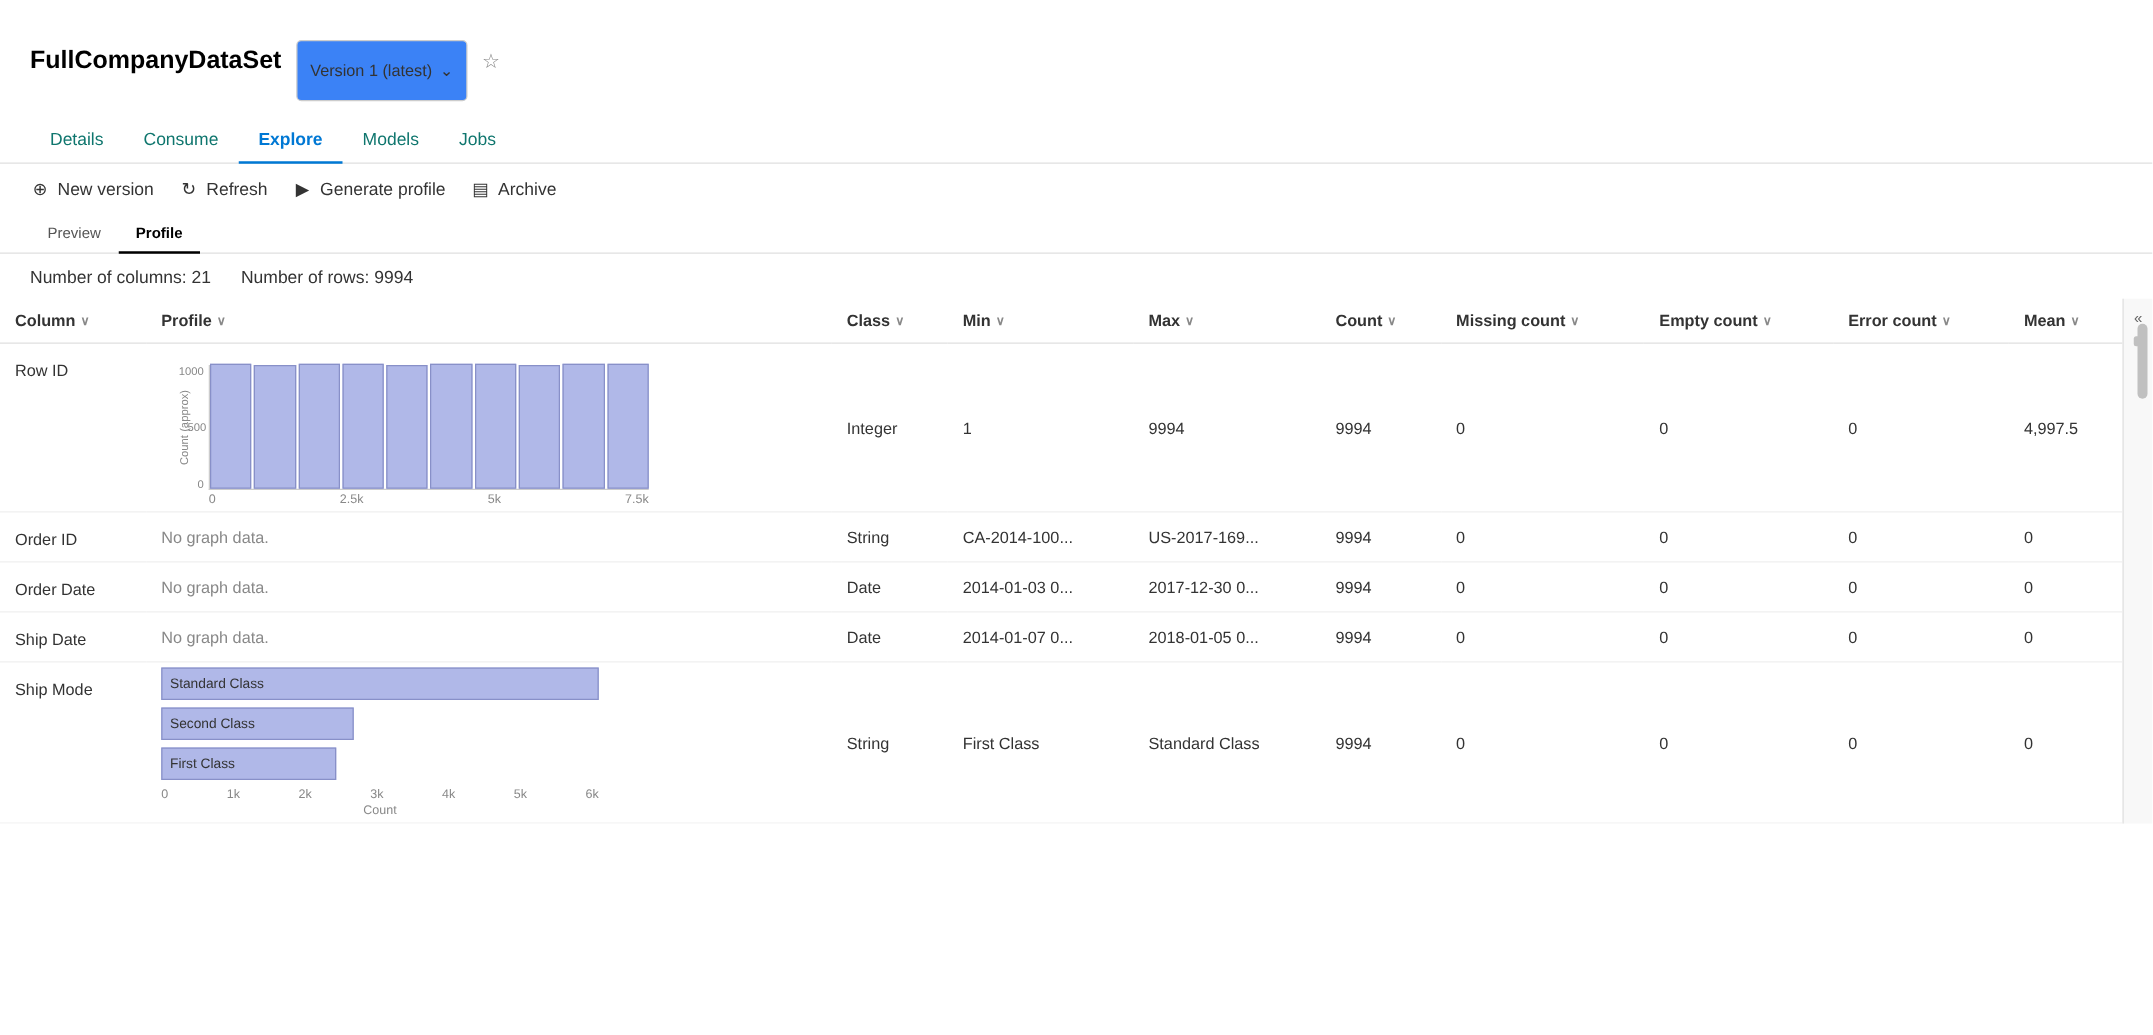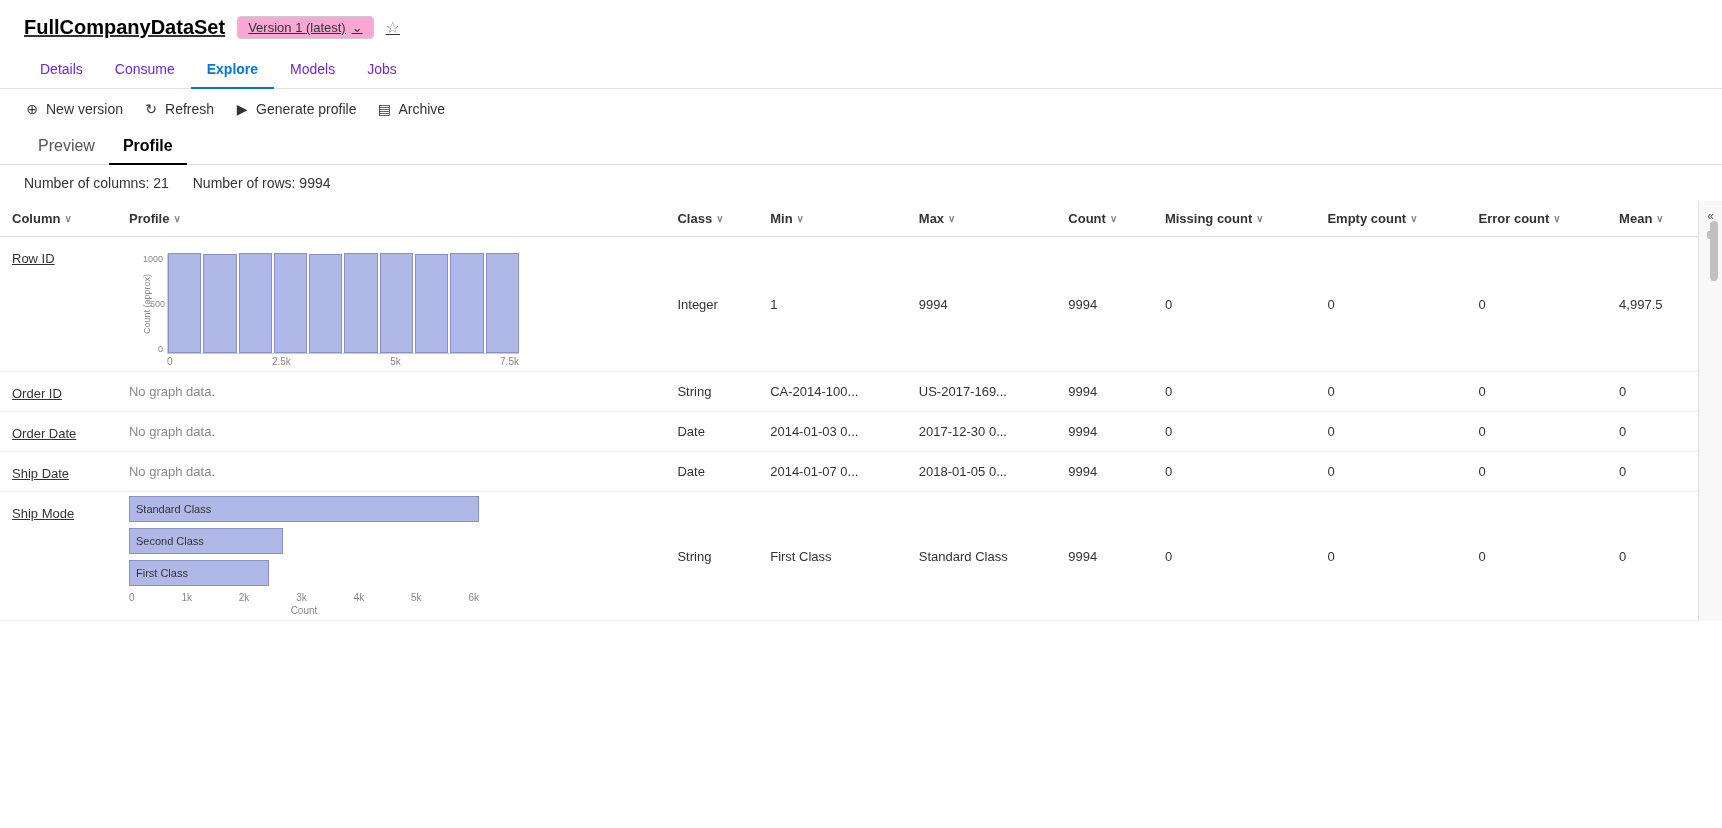--- a/index.html
+++ b/index.html
@@ -1,45 +1,45 @@
 <!DOCTYPE html>
 <html><head>
   <meta charset="utf-8">
   <style>
     * { box-sizing: border-box; margin: 0; padding: 0; }
     body { font-family: 'Segoe UI', Arial, sans-serif; font-size: 14px; color: #333; background: #fff; overflow-x: hidden; }
 
-    .header { padding: 16px 24px 0; text-decoration: underline; }
+    .header { padding: 16px 24px 0; }
     .title-row { display: flex; align-items: center; gap: 12px; margin-bottom: 12px; }
     .title { font-size: 20px; font-weight: 600; color: #000; }
-    .version-select { border: 1px solid #ccc; border-radius: 4px; padding: 3px 10px; font-size: 13px; background: #f9a8d4; cursor: pointer; display: flex; align-items: center; gap: 6px; }
+    .version-select { border: 1px solid #ccc; border-radius: 4px; padding: 16px 10px; font-size: 13px; background: #3b82f6; cursor: pointer; display: flex; align-items: center; gap: 6px; margin-top: 16px; }
     .star-icon { color: #888; font-size: 16px; cursor: pointer; }
 
     .nav-tabs { display: flex; gap: 0; border-bottom: 1px solid #e0e0e0; padding: 0 24px; }
-    .nav-tab { padding: 10px 16px; font-size: 14px; color: #6d28d9; cursor: pointer; border-bottom: 2px solid transparent; margin-bottom: -1px; }
+    .nav-tab { padding: 10px 16px; font-size: 14px; color: #0f766e; cursor: pointer; border-bottom: 2px solid transparent; margin-bottom: -1px; }
     .nav-tab.active { color: #0078d4; border-bottom: 2px solid #0078d4; font-weight: 600; }
 
     .toolbar { display: flex; align-items: center; gap: 20px; padding: 12px 24px; }
     .toolbar-btn { display: flex; align-items: center; gap: 6px; font-size: 14px; color: #333; cursor: pointer; background: none; border: none; }
     .toolbar-icon { width: 16px; height: 16px; display: inline-flex; align-items: center; justify-content: center; }
 
     .sub-tabs { display: flex; gap: 0; padding: 0 24px; border-bottom: 1px solid #e0e0e0; }
-    .sub-tab { padding: 8px 14px; font-size: 16px; color: #555; cursor: pointer; border-bottom: 2px solid transparent; margin-bottom: -1px; }
+    .sub-tab { padding: 8px 14px; font-size: 12px; color: #555; cursor: pointer; border-bottom: 2px solid transparent; margin-bottom: -1px; }
     .sub-tab.active { color: #000; border-bottom: 2px solid #000; font-weight: 600; }
 
     .meta-row { padding: 10px 24px; font-size: 14px; color: #333; display: flex; gap: 24px; }
 
     .table-container { overflow-x: auto; position: relative; }
     table { width: 100%; border-collapse: collapse; font-size: 13px; }
     thead tr { border-bottom: 1px solid #e0e0e0; }
     thead th { padding: 10px 12px; text-align: left; font-weight: 600; color: #333; white-space: nowrap; vertical-align: bottom; cursor: pointer; user-select: none; }
     thead th .col-header { display: flex; align-items: center; gap: 4px; }
     tbody tr { border-bottom: 1px solid #f0f0f0; vertical-align: top; }
     tbody td { padding: 10px 12px; vertical-align: middle; }
-    .col-name { font-weight: 500; white-space: nowrap; vertical-align: top; padding-top: 14px; text-decoration: underline; }
+    .col-name { font-weight: 500; white-space: nowrap; vertical-align: top; padding-top: 14px; }
     .profile-cell { min-width: 400px; padding: 4px 12px; }
     .bar { background: #b0b8e8; border: 1px solid #8890c8; flex: 1; }
 
     .no-graph { color: #888; font-size: 13px; padding-top: 6px; } 
     .hbar-bar { height: 26px; background: #b0b8e8; border: 1px solid #8890c8; display: flex; align-items: center; padding-left: 6px; font-size: 11px; color: #333; white-space: nowrap; overflow: hidden; }
 
     .chevron { font-size: 10px; color: #888; }
 
     .page-layout { display: flex; position: relative; }
     .main-content { flex: 1; overflow: hidden; }

